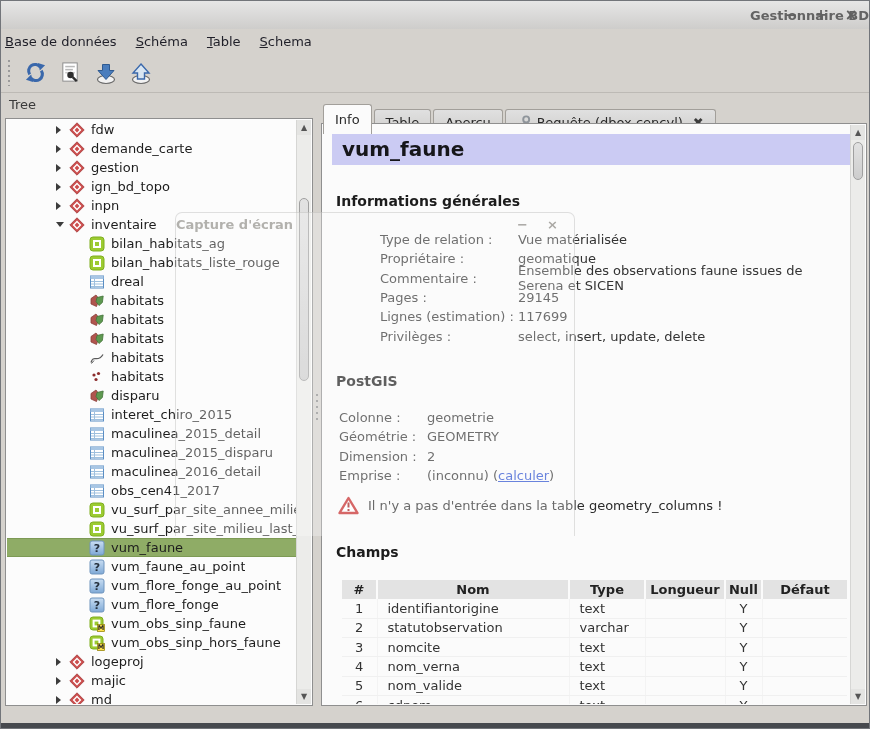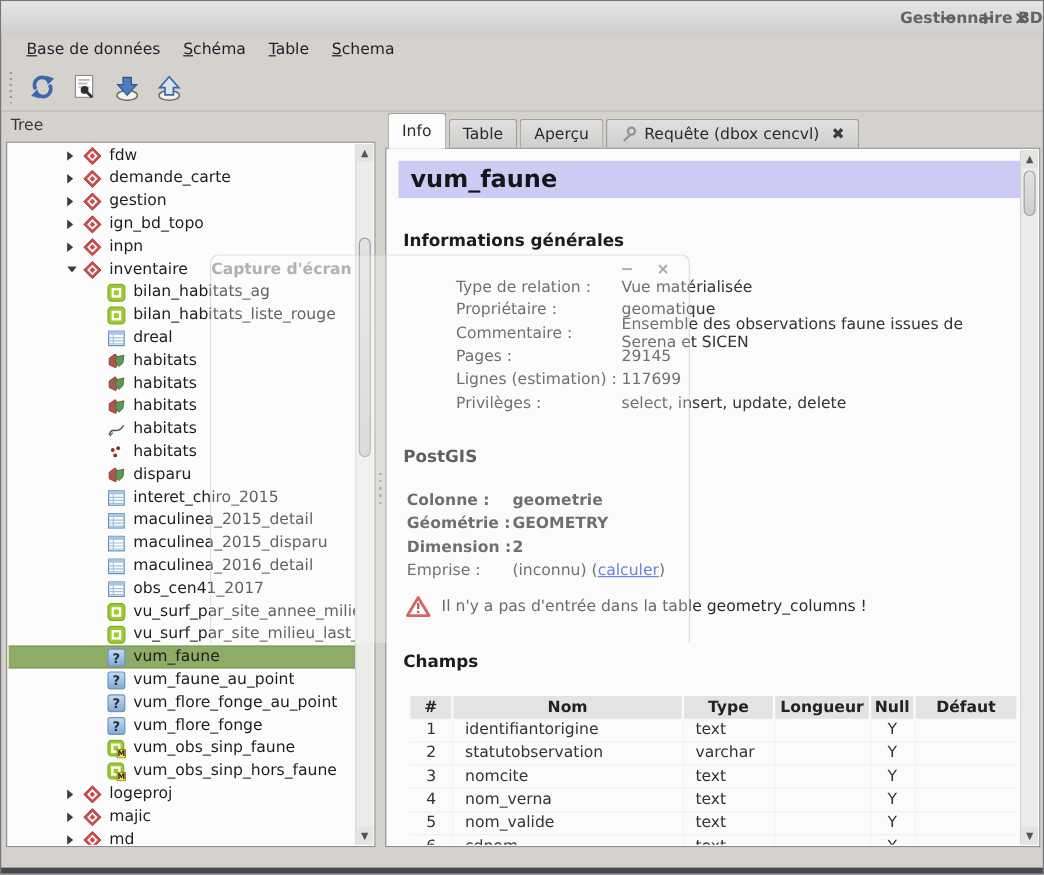--- a/index.html
+++ b/index.html
@@ -11,21 +11,21 @@
   .win-bottom-strip { position:absolute; left:0; right:0; bottom:0; height:5px; background:#46494e; }
 
   
   .titlebar { position:absolute; left:0; top:0; right:0; height:28px;
               background:linear-gradient(#e6e6e6,#cecdcb); display:flex; align-items:center; }
   .title { position:absolute; left:0; right:0; text-align:right; font-weight:bold; color:#636363; }
   .win-controls { position:absolute; right:10px; top:0; height:28px; display:flex; align-items:center; gap:14px; }
   .win-btn { color:#606060; font-size:15px; font-weight:bold; width:16px; text-align:center; cursor:default; }
 
   
-  .menubar { position:absolute; left:0; top:28px; right:0; height:24px; display:flex; align-items:center; padding-left:20px; }
+  .menubar { position:absolute; left:0; top:28px; right:0; height:24px; display:flex; align-items:center; padding-left:3px; }
   .menu-item { display:inline-block; margin-right:17px; padding:2px 1px; color:#1f1f28; }
   .menu-item::first-letter { text-decoration:underline; }
 
   
   .toolbar { position:absolute; left:0; top:52px; right:0; height:40px; display:flex; align-items:center;
              border-bottom:1px solid #bdbab5; }
   .tb-handle { width:2px; height:26px; margin:0 8px 0 7px;
                background:repeating-linear-gradient(to bottom,#9a9a9a 0 2px,transparent 2px 5px); }
   .tb-btn { width:35px; height:32px; display:flex; align-items:center; justify-content:center; }
 
@@ -53,38 +53,38 @@
   .sb-thumb { position:absolute; left:2px; right:2px; border:1px solid #9f9f9f; border-radius:7px;
               background:linear-gradient(#e2e2e2,#cdcdcd); }
 
   
   .splitter { position:absolute; left:312px; top:93px; width:8px; bottom:24px; }
   .splitter .grip { position:absolute; left:3px; top:300px; width:2px; height:26px;
                     background:repeating-linear-gradient(to bottom,#8d8d8d 0 2px,transparent 2px 6px); }
 
   
   .right-panel { position:absolute; left:320px; top:93px; width:546px; height:612px; }
-  .tabbar { position:absolute; left:0; top:0; right:0; height:30px; display:flex; align-items:flex-end; padding-left:2px; }
+  .tabbar { position:absolute; left:0; top:0; right:0; height:40px; display:flex; align-items:flex-end; padding-left:2px; }
   .tab { height:25px; padding:0 11px; margin-right:2px; display:flex; align-items:center; gap:6px;
          background:linear-gradient(#e0e0e0,#cfcecc); border:1px solid #a29f9a; border-bottom:none;
          border-radius:3px 3px 0 0; color:#2a2a2a; }
   .tab.active { height:30px; background:#fbfbfb; position:relative; z-index:3; }
   .tab-close { font-size:13px; color:#3c3c3c; font-weight:bold; margin-left:4px; }
 
   .content-box { position:absolute; left:0; top:29px; right:0; bottom:0; border:1px solid #8f8f8f; background:#fbfbfb; z-index:2; }
   .content-inner { position:absolute; left:1px; top:1px; bottom:1px; right:16px; overflow:hidden; background:#fbfbfb; }
   .content-box .vscroll { right:1px; }
 
   .obj-title { position:absolute; left:9px; top:9px; width:518px; height:31px; background:#cbcbf3;
                font-size:20px; font-weight:bold; color:#16161a; line-height:31px; padding-left:10px; }
   .section-h { position:absolute; left:13px; font-size:14px; font-weight:bold; color:#1c1c1c; }
   #h-general { top:68px; } #h-postgis { top:248px; } #h-fields { top:419px; }
 
   .kv-block { position:absolute; left:16px; }
-  #kv-general { top:105px; } #kv-postgis { top:283px;font-weight:bold; }
+  #kv-general { top:105px; } #kv-postgis { top:283px; }
   .kv-row { height:19.3px; display:flex; align-items:center; }
   .kv-label { flex:none; color:#333; }
   #kv-general .kv-label { width:138px;margin-left:41px; }
   #kv-postgis .kv-label, #row-extent .kv-label { width:88px; }
   .kv-value { color:#333; }
   #row-extent { position:absolute; left:16px; top:341px; }
   a.calc-link { color:#2a4fd0; text-decoration:underline; cursor:pointer; }
 
   .warning-row { position:absolute; left:15px; top:371px; display:flex; align-items:center; gap:9px; }
   .warning-text { color:#2b2b2b; }

